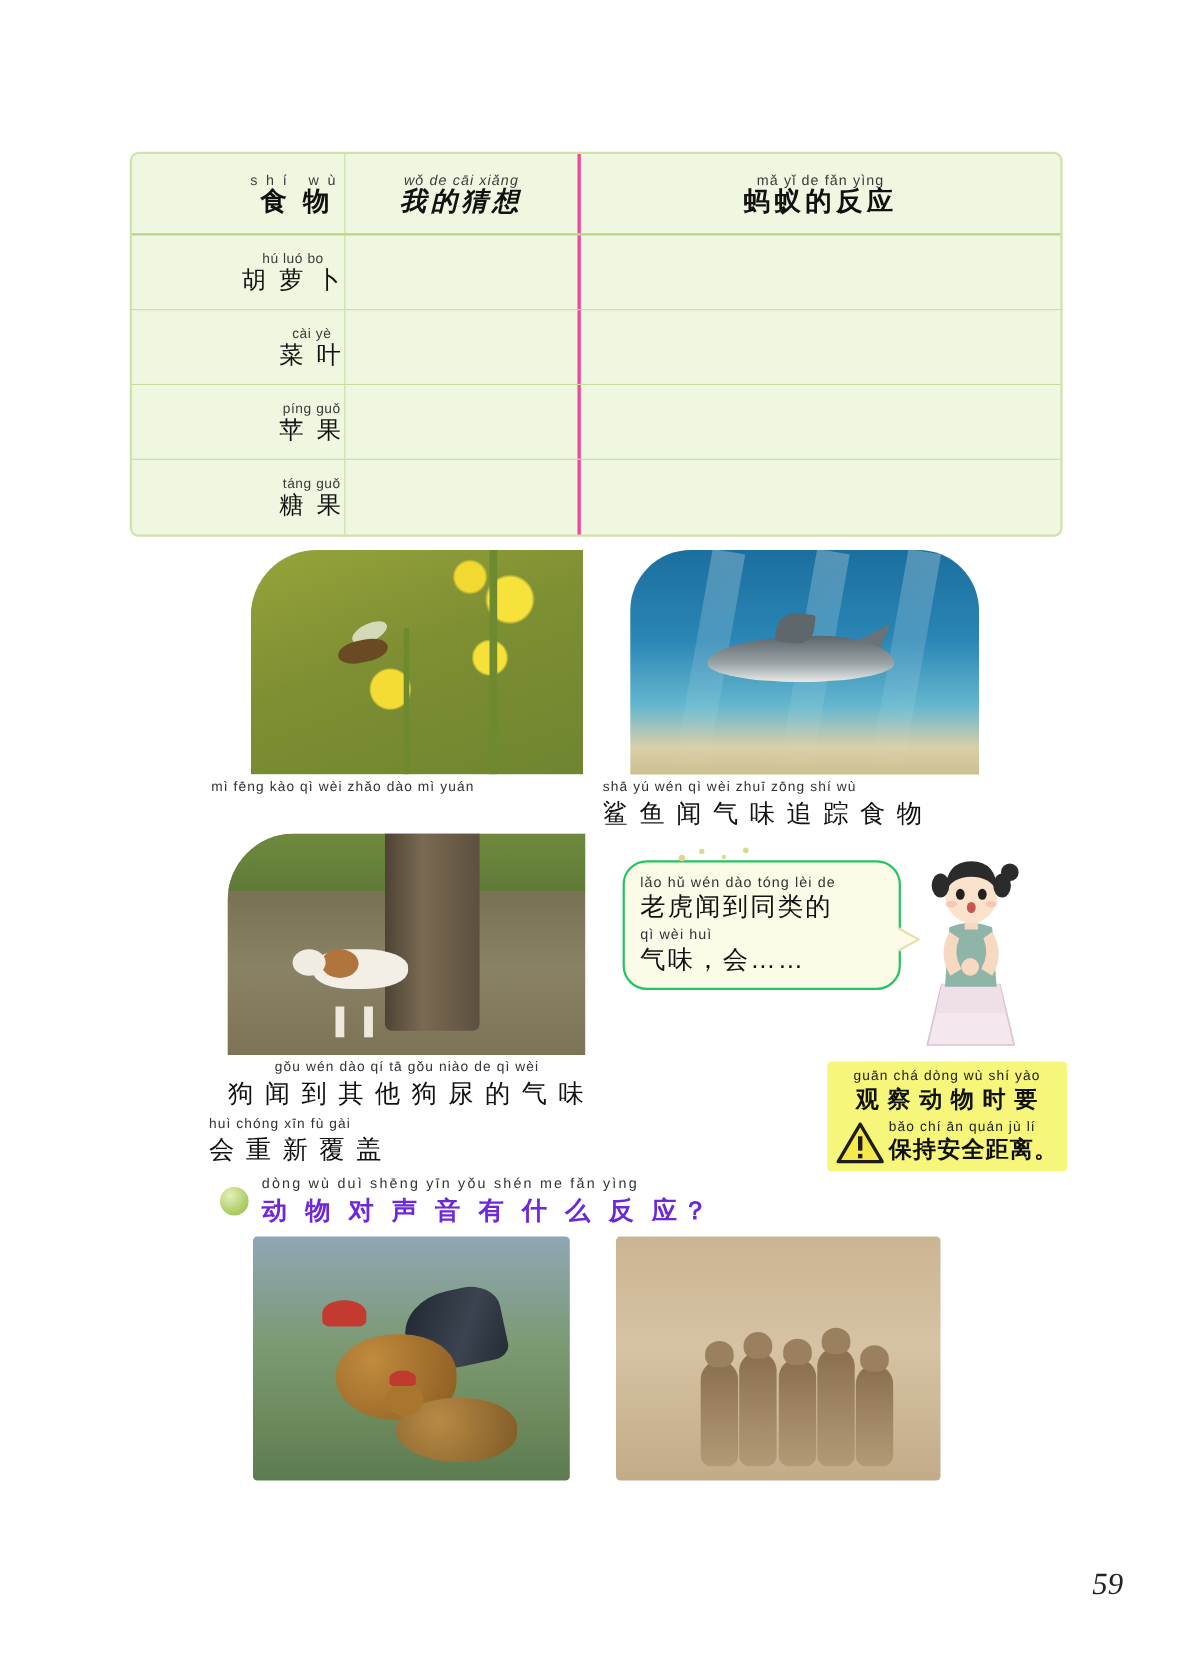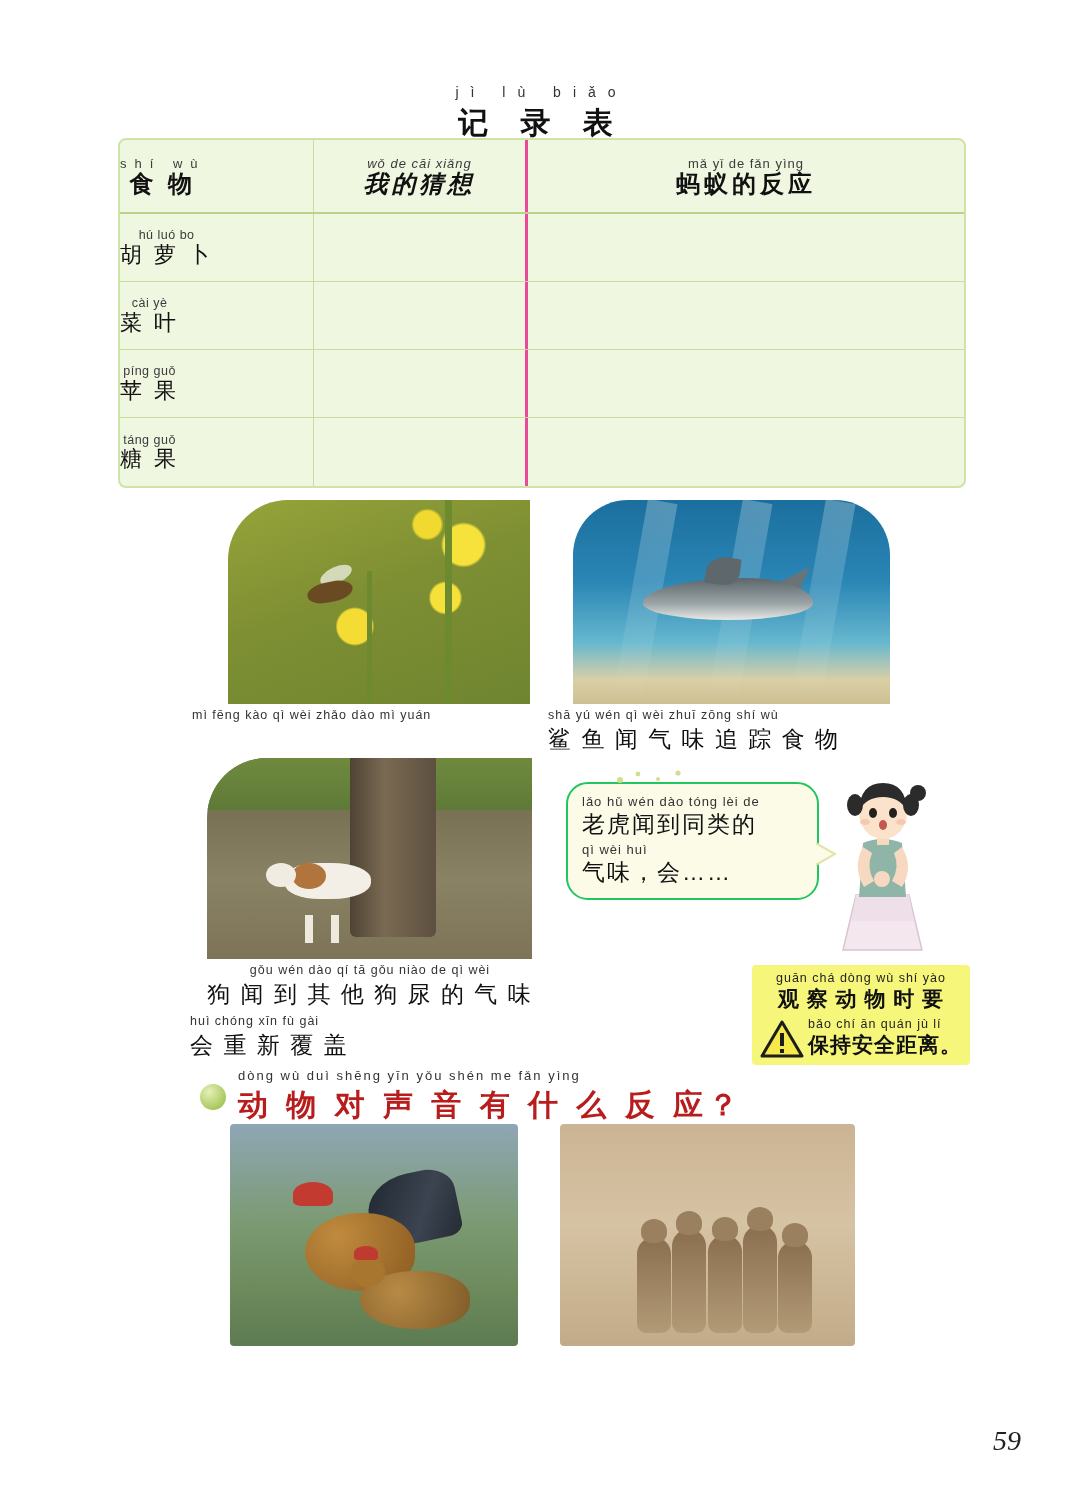--- a/index.html
+++ b/index.html
@@ -27,21 +27,21 @@
     position:absolute; left:118px; top:138px; width:848px; height:350px;
     background:#f0f7e0;
     border:2px solid #cfe3a8;
     border-radius:8px;
     box-sizing:border-box;
   }
   .tbl .row { display:flex; box-sizing:border-box; }
   .tbl .row.head { height:74px; border-bottom:2px solid #b9d487; }
   .tbl .row.body { height:68px; border-bottom:1px solid #c8dd9b; }
   .tbl .row.last { border-bottom:none; }
-  .c1 { width:194px; border-right:1px solid #c8dd9b; box-sizing:border-box; display:flex; align-items:center; justify-content:flex-start; }
+  .c1 { width:194px; border-right:1px solid #c8dd9b; box-sizing:border-box; display:flex; align-items:center; justify-content:flex-end; }
   .c2 { width:214px; border-right:3px solid #ec4899; box-sizing:border-box; display:flex; align-items:center; justify-content:center;font-style:italic; }
   .c3 { flex:1; box-sizing:border-box; display:flex; align-items:center; justify-content:center; }
   .head .c1 .hz, .head .c2 .hz, .head .c3 .hz { font-size:24px; font-weight:bold; color:#111; letter-spacing:4px; }
   .head .py { font-size:13px; letter-spacing:1px; }
   .head .c1 .py { letter-spacing:8px; }
   .body .c1 .hz { font-size:22px; color:#111; letter-spacing:3px; }
   .body .c1 .py { font-size:12.5px; }
 
   
   .photo { position:absolute; overflow:hidden; background:#ddd; }
@@ -88,21 +88,21 @@
   .warn .l1 { text-align:center; }
   .warn .py { font-size:12.5px; color:#222; letter-spacing:1px; }
   .warn .hz { font-size:21px; font-weight:bold; color:#111; letter-spacing:1px; }
   .warn .l2 { display:flex; align-items:flex-end; gap:4px; margin-top:4px; }
   .warn-tri { width:44px; height:40px; flex:0 0 44px; }
 
   
   .qline { position:absolute; left:200px; top:1068px; display:flex; align-items:center; }
   .q-bullet { width:26px; height:26px; border-radius:50%; background:radial-gradient(circle at 35% 30%, #e5f0b8, #a9c95f 70%, #8fb343); margin-right:12px; }
   .qline .py { font-size:13px; color:#333; letter-spacing:2px; }
-  .qline .hz { font-size:30px; font-weight:bold; color:#b91c1c; letter-spacing:5px; margin-top:2px; }
+  .qline .hz { font-size:23px; font-weight:bold; color:#6d28d9; letter-spacing:5px; margin-top:2px; }
 
   .pageno { position:absolute; right:62px; top:1425px; font-size:28px; font-style:italic; color:#222; font-family:"Liberation Serif", serif; }
 
   
   
   .img-bee { background:
       radial-gradient(circle at 78% 22%, #f7e23c 0 7%, transparent 8%),
       radial-gradient(circle at 66% 12%, #f2d92f 0 5%, transparent 6%),
       radial-gradient(circle at 72% 48%, #f6e03a 0 6%, transparent 7%),
       radial-gradient(circle at 42% 62%, #f4dc35 0 8%, transparent 9%),
@@ -145,24 +145,20 @@
   .img-meerkat { background:linear-gradient(#cbb494 0%,#d6c3a3 45%,#c2ab88 100%); }
   .mk { position:absolute; bottom:6%; width:34px; height:96px; background:linear-gradient(#8a6f4f,#b39a77); border-radius:18px 18px 10px 10px; }
   .mk:after{ content:""; position:absolute; left:4px; top:-18px; width:26px; height:24px; background:#9b805f; border-radius:50% 50% 40% 40%; }
   .mk:before{ content:""; position:absolute; left:9px; top:-10px; width:16px; height:10px; background:#4a3a28; border-radius:40%; }
 </style>
 </head>
 <body>
 
 <div class="page">
 
-  <div class="title">
-    <div class="py">jì lù biǎo</div>
-    <div class="hz">记 录 表</div>
-  </div>
 
   <div class="tbl">
 
     <div class="row head">
       <div class="c1">
         <span class="ruby">
           <span class="py">shí     wù</span>
           <span class="hz">食  物</span>
         </span>
       </div>

